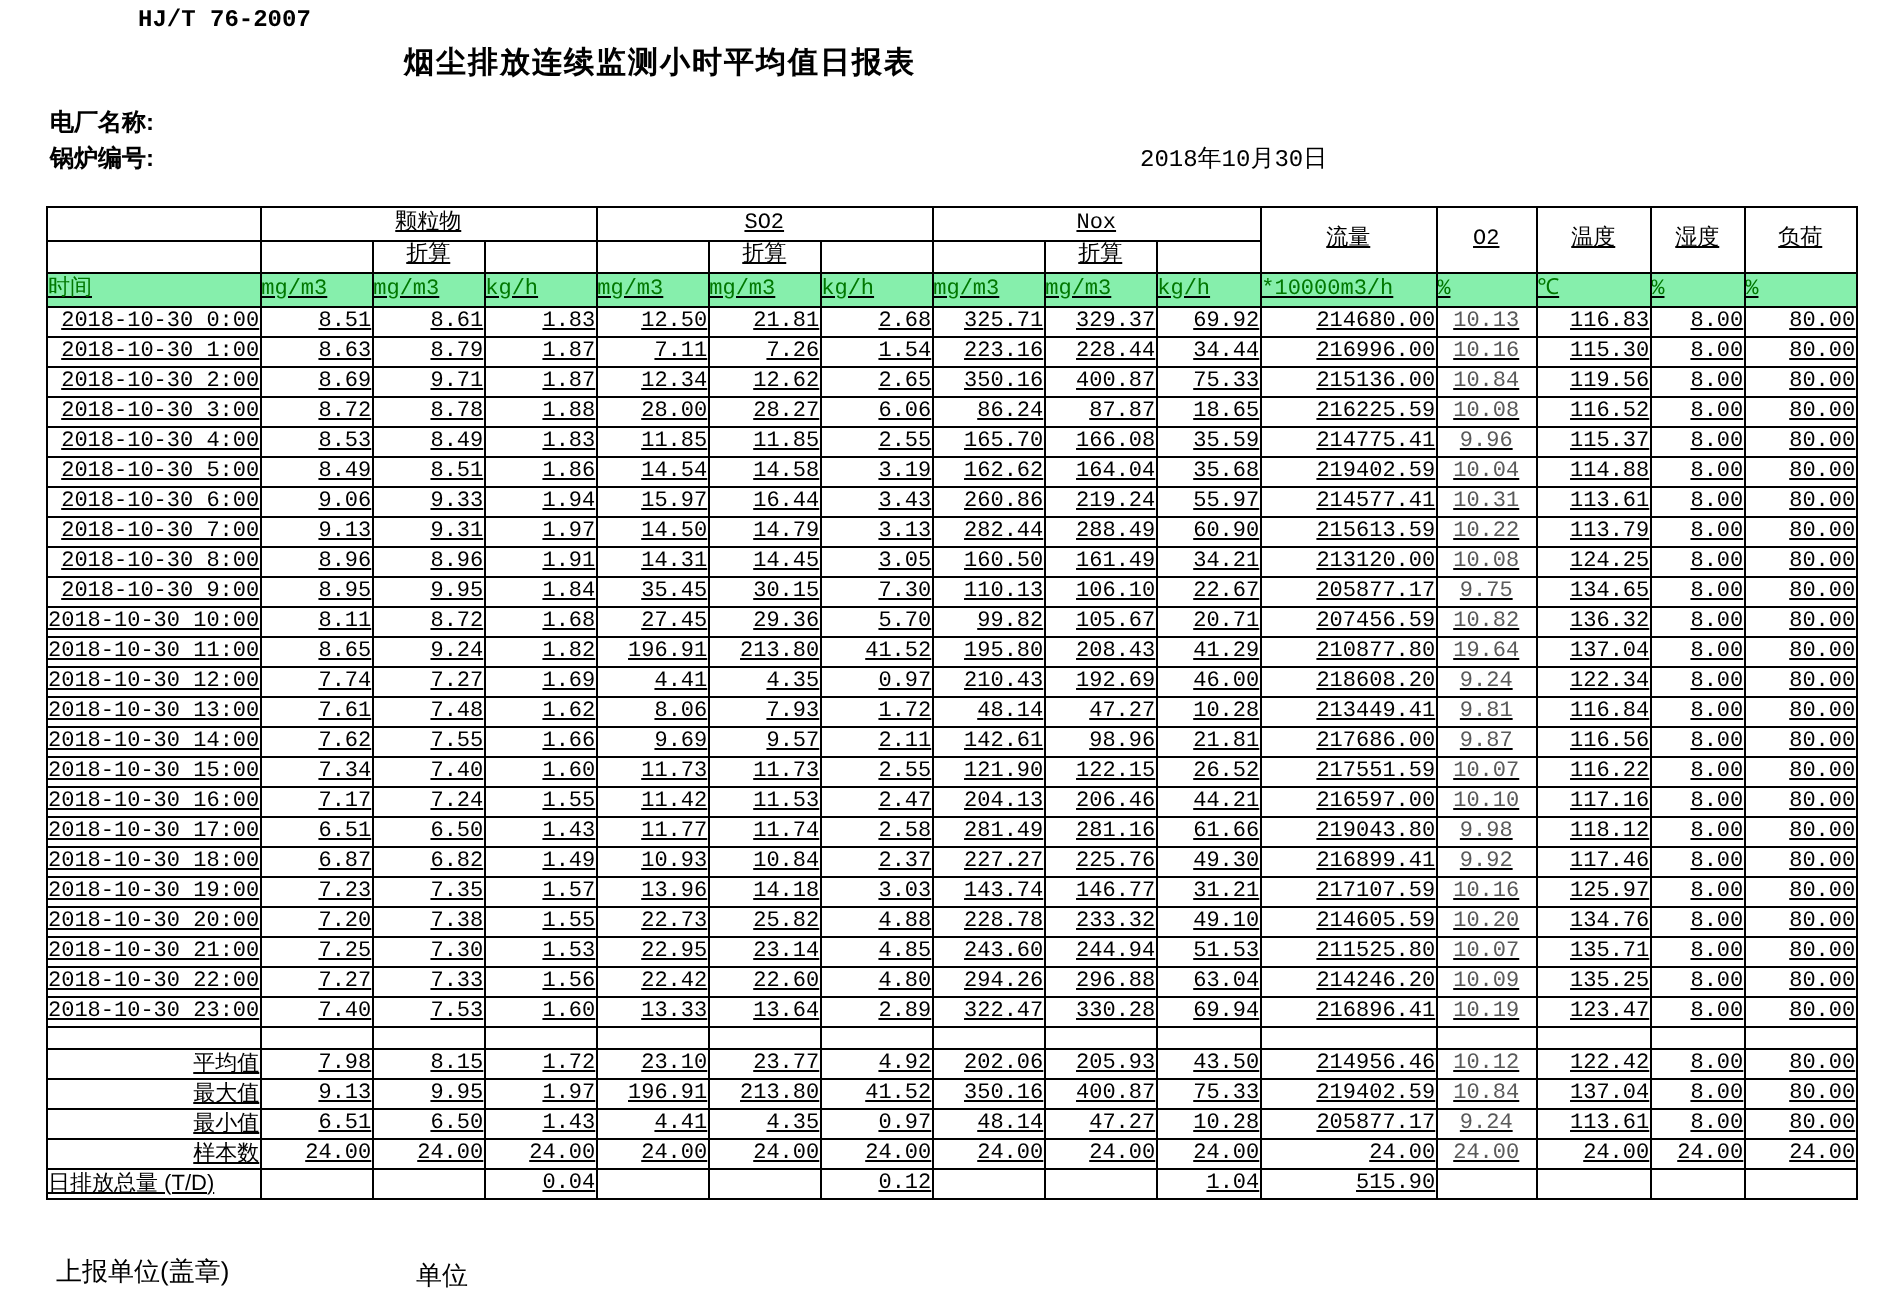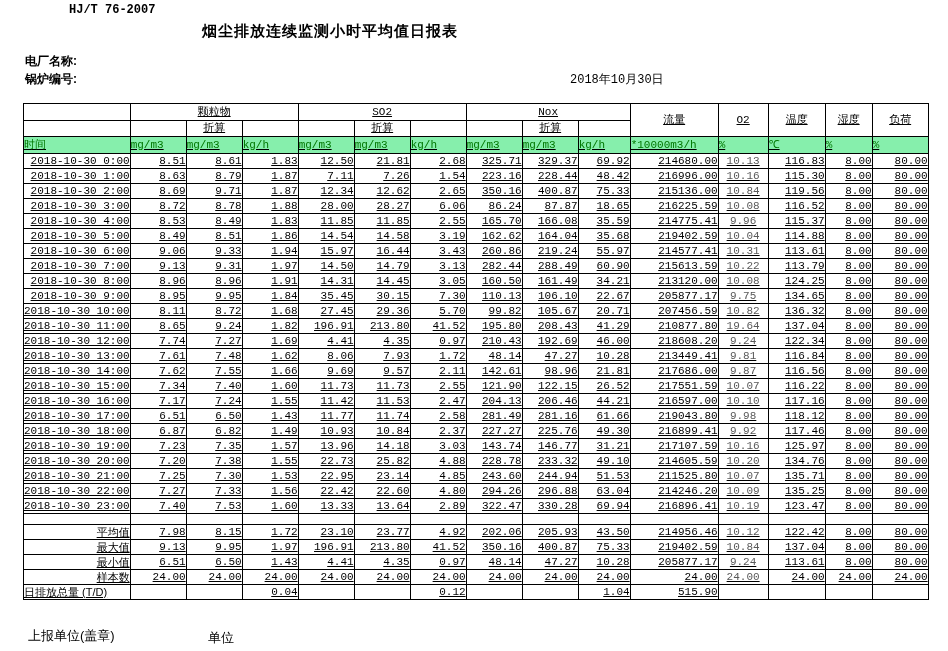--- a/index.html
+++ b/index.html
@@ -133,21 +133,21 @@
         <tr>
           <td class="time-cell">2018-10-30 1:00</td>
           <td class="num-cell">8.63</td>
           <td class="num-cell">8.79</td>
           <td class="num-cell">1.87</td>
           <td class="num-cell">7.11</td>
           <td class="num-cell">7.26</td>
           <td class="num-cell">1.54</td>
           <td class="num-cell">223.16</td>
           <td class="num-cell">228.44</td>
-          <td class="num-cell">48.42</td>
+          <td class="num-cell">34.44</td>
           <td class="num-cell">216996.00</td>
           <td class="o2-cell">10.16</td>
           <td class="num-cell">115.30</td>
           <td class="num-cell">8.00</td>
           <td class="num-cell">80.00</td>
         </tr>
         <tr>
           <td class="time-cell">2018-10-30 2:00</td>
           <td class="num-cell">8.69</td>
           <td class="num-cell">9.71</td>

